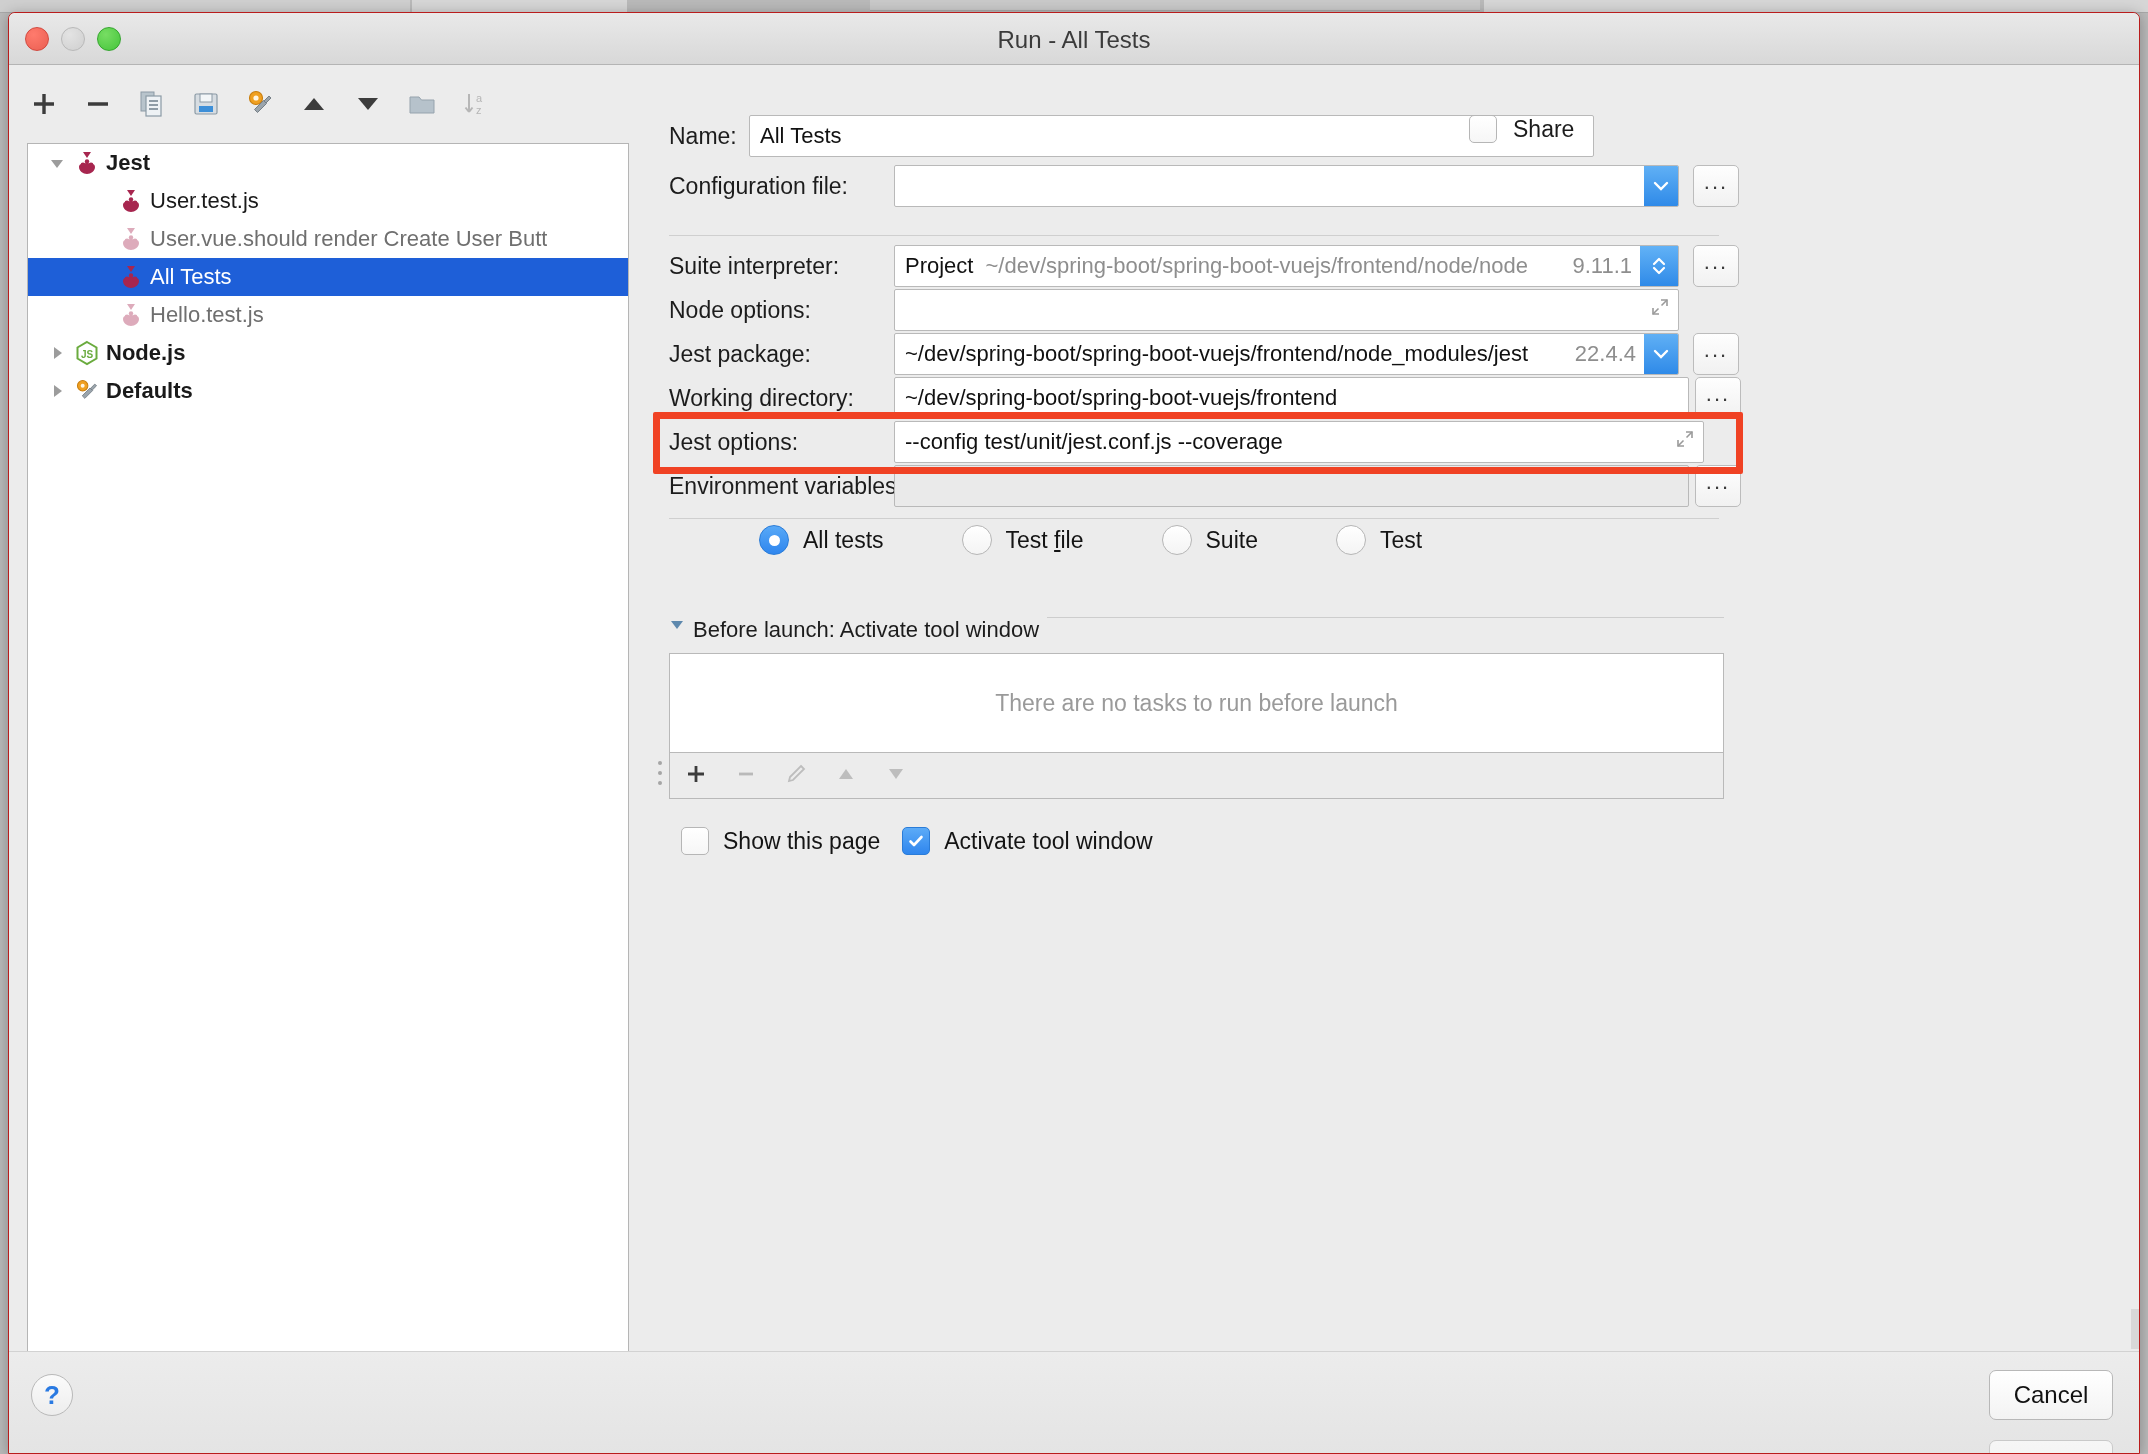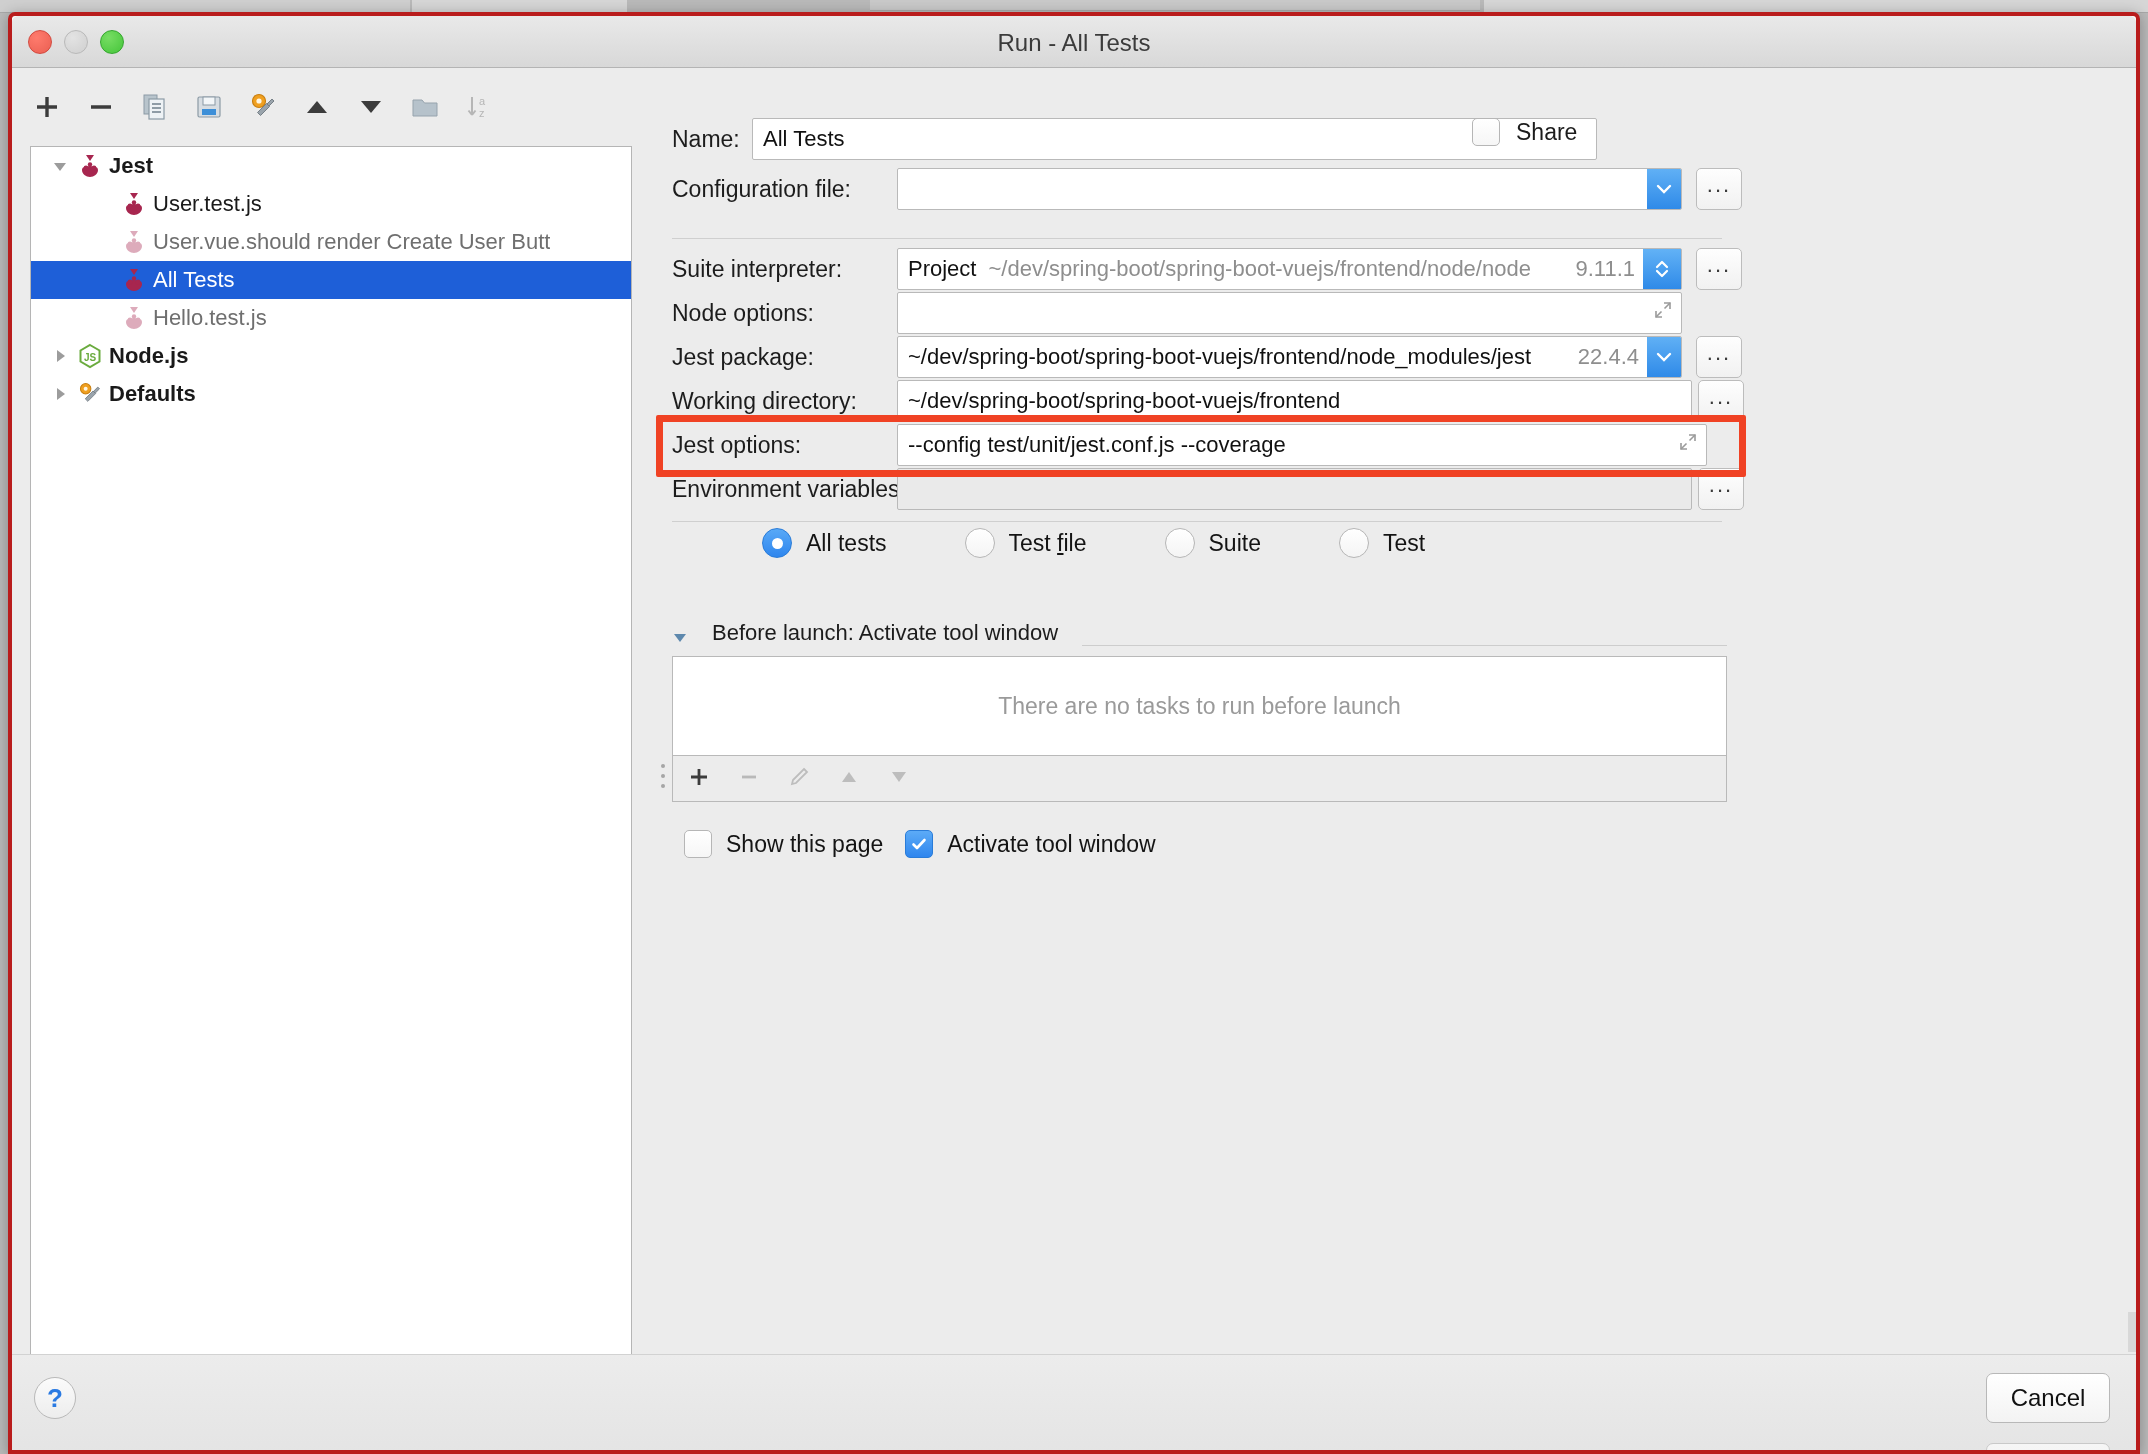--- a/index.html
+++ b/index.html
@@ -16,21 +16,21 @@
   .bg-strip.s1 { left: 0;    top: 0; width: 410px;  height: 13px; background:#cfcfcf; }
   .bg-strip.s2 { left: 412px; top: 0; width: 215px; height: 13px; background:#d6d6d6; }
   .bg-strip.s3 { left: 870px; top: 0; width: 610px; height: 11px; background:#c9c9c9; }
   .bg-strip.s4 { left: 1484px; top: 0; width: 664px; height: 13px; background:#d6d6d6; }
 
   
   .window {
     position: absolute; left: 8px; top: 12px;
     width: 2132px; height: 1442px;
     background: #ffffff;
-    border: 4px solid #b91c1c;
+    border: 1px solid #b91c1c;
     border-radius: 7px 7px 0 0;
     box-shadow: 0 2px 14px rgba(0,0,0,.28);
     overflow: hidden;
   }
 
   
   .titlebar {
     position: relative; height: 52px;
     background: linear-gradient(to bottom, #e9e9e9 0%, #d8d8d8 100%);
     border-bottom: 1px solid #b4b4b4;
@@ -137,21 +137,21 @@
     display: flex; align-items: center; justify-content: center;
   }
   .radio.on { background: linear-gradient(to bottom,#58a9f7,#2f86ee); border-color:#2a7cd8; }
   .radio.on::after { content:''; width: 11px; height: 11px; border-radius:50%; background:#fff; }
 
   .radio-group { position: absolute; display: flex; align-items: center; }
   .radio-item { display: flex; align-items: center; gap: 14px; font-size: 23px; color: #141414; }
   .mnem { text-decoration: underline; }
 
   
-  .bl-header { position: absolute; display: flex; align-items: flex-end; gap: 24px; }
+  .bl-header { position: absolute; display: flex; align-items: flex-start; gap: 8px; }
   .bl-title { font-size: 22px; color: #1c1c1c; white-space: nowrap; }
   .bl-line { height: 1px; background: #cdcdcd; flex: 1; }
   .bl-box {
     position: absolute; background: #fff; border: 1px solid #b9b9b9;
     display: flex; align-items: center; justify-content: center;
     font-size: 23px; color: #9a9a9a;
   }
   .bl-toolbar {
     position: absolute; background: #ececec; border: 1px solid #b9b9b9; border-top: none;
     display: flex; align-items: center; gap: 26px; padding-left: 14px;

